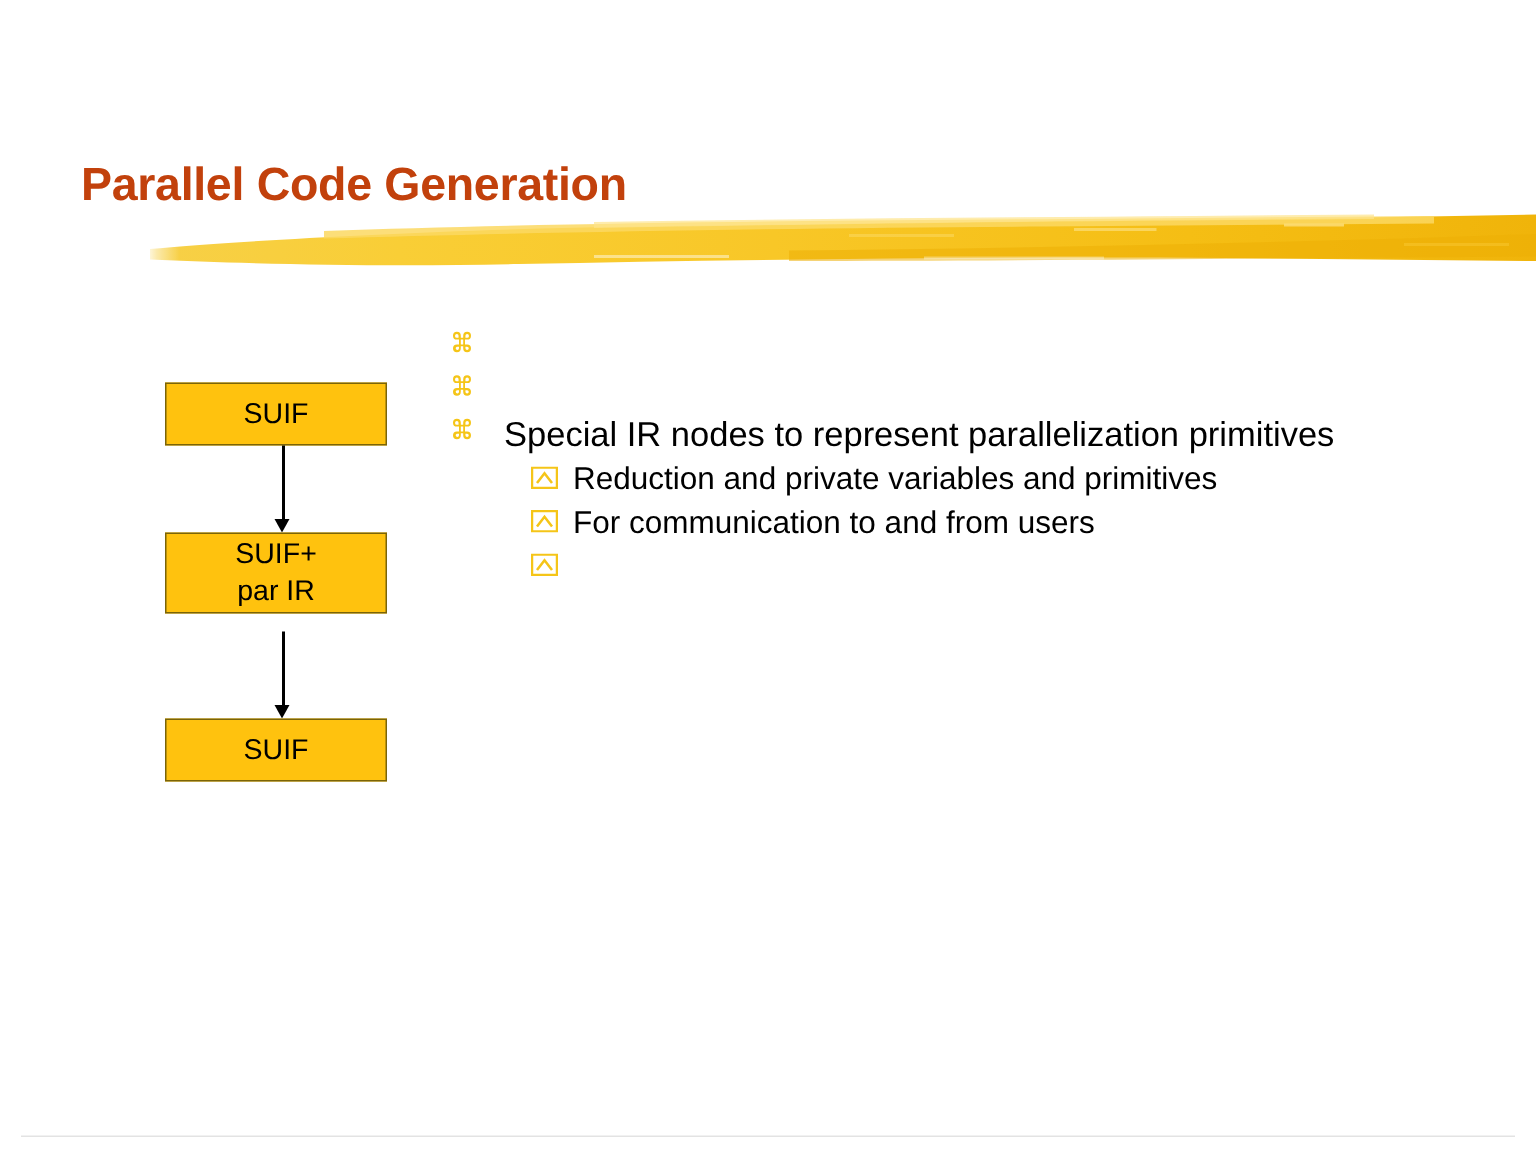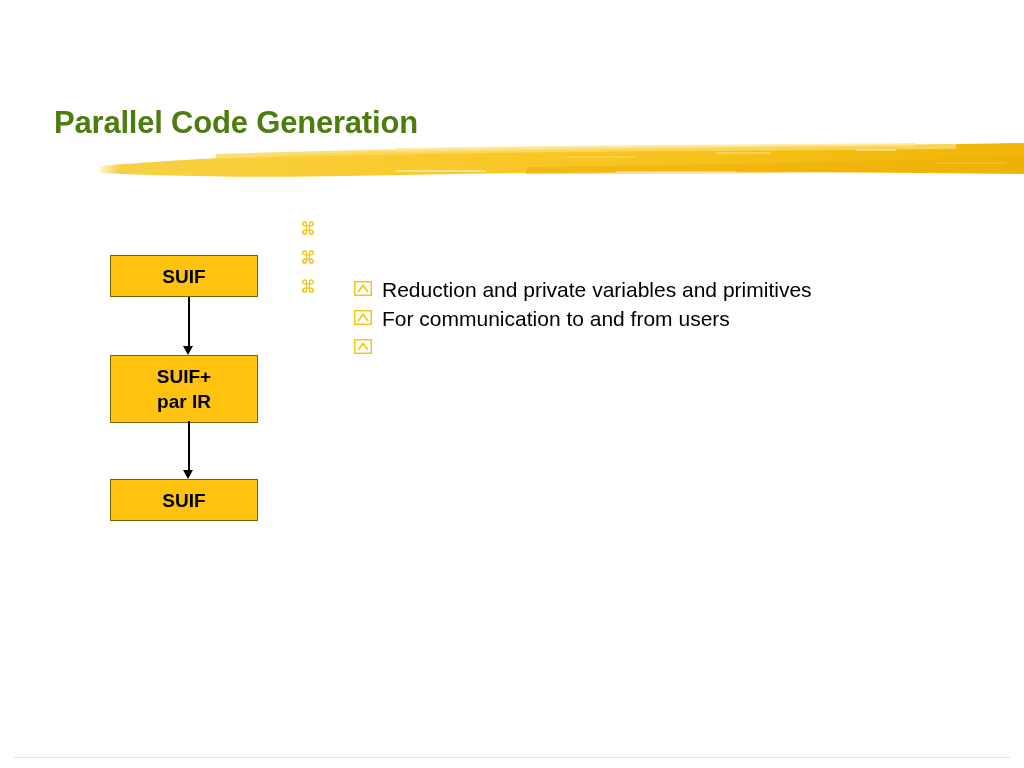--- a/index.html
+++ b/index.html
@@ -27,21 +27,21 @@
   }
 
   
   .slide-title {
     position: absolute;
     left: 54px;
     top: 104px;
     font-size: 31px;
     font-weight: bold;
     letter-spacing: -0.2px;
-    color: #4d7c0f;
+    color: #c2410c;
     white-space: nowrap;
     line-height: 38px;
   }
 
   
   .brush-wrap {
     position: absolute;
     left: 96px;
     top: 140px;
     width: 928px;
@@ -50,40 +50,39 @@
   }
   .brush-wrap svg { display: block; }
 
   
   .flow {
     position: absolute;
     left: 110px;
     top: 255px;
     width: 152px;
     height: 270px;
-    font-weight: bold;
   }
   .flow-box {
     position: absolute;
     left: 0;
     width: 148px;
     box-sizing: border-box;
     border: 1.5px solid #7a6408;
     background: #FFC20E;
     color: #000000;
     font-size: 19px;
     line-height: 25px;
     text-align: center;
     display: flex;
     flex-direction: column;
     align-items: center;
     justify-content: center;
   }
   .flow-box-1 { top: 0px;   height: 42px; }
-  .flow-box-2 { top: 100px; height: 68px; }
+  .flow-box-2 { top: 100px; height: 54px; }
   .flow-box-3 { top: 224px; height: 42px; }
 
   .flow-arrow {
     position: absolute;
     left: 73px;
     width: 12px;
   }
   .flow-arrow .stem {
     position: absolute;
     left: 5px;
@@ -256,20 +255,21 @@
     </div>
 
     <div class="spacer-gap"></div>
 
     <div class="bullet-l1">
       <span class="glyph-cmd">
         <svg width="20" height="20" viewBox="0 0 20 20" xmlns="http://www.w3.org/2000/svg">
           <path d="M6.6 3.2a2.6 2.6 0 1 0 0 5.2h1.4v3.2H6.6a2.6 2.6 0 1 0 2.6 2.6v-1.4h1.6v1.4a2.6 2.6 0 1 0 2.6-2.6h-1.4V8.4h1.4a2.6 2.6 0 1 0-2.6-2.6v1.4H9.2V5.8a2.6 2.6 0 0 0-2.6-2.6zm0 1.5a1.1 1.1 0 0 1 1.1 1.1v1.4H6.6a1.1 1.1 0 1 1 0-2.5zm6.8 0a1.1 1.1 0 1 1 0 2.5h-1.1V5.8a1.1 1.1 0 0 1 1.1-1.1zM9.2 8.4h1.6v3.2H9.2V8.4zm-2.6 4.7h1.4v1.1a1.1 1.1 0 1 1-1.4-1.1zm5.7 0h1.1a1.1 1.1 0 1 1-1.1 1.1v-1.1z" fill="#F5C518"></path>
         </svg>
       </span>
+      <span>Special IR nodes to represent parallelization primitives</span>
     </div>
 
 
     <div class="bullet-l2">
       <span class="glyph-caret">
         <svg width="18" height="15" viewBox="0 0 18 15" xmlns="http://www.w3.org/2000/svg">
           <rect x="0.75" y="0.75" width="16.5" height="13.5" fill="none" stroke="#F5C518" stroke-width="1.5"></rect>
           <path d="M4 11 L9 4.5 L14 11" fill="none" stroke="#F5C518" stroke-width="1.7" stroke-linejoin="miter"></path>
         </svg>
       </span>

